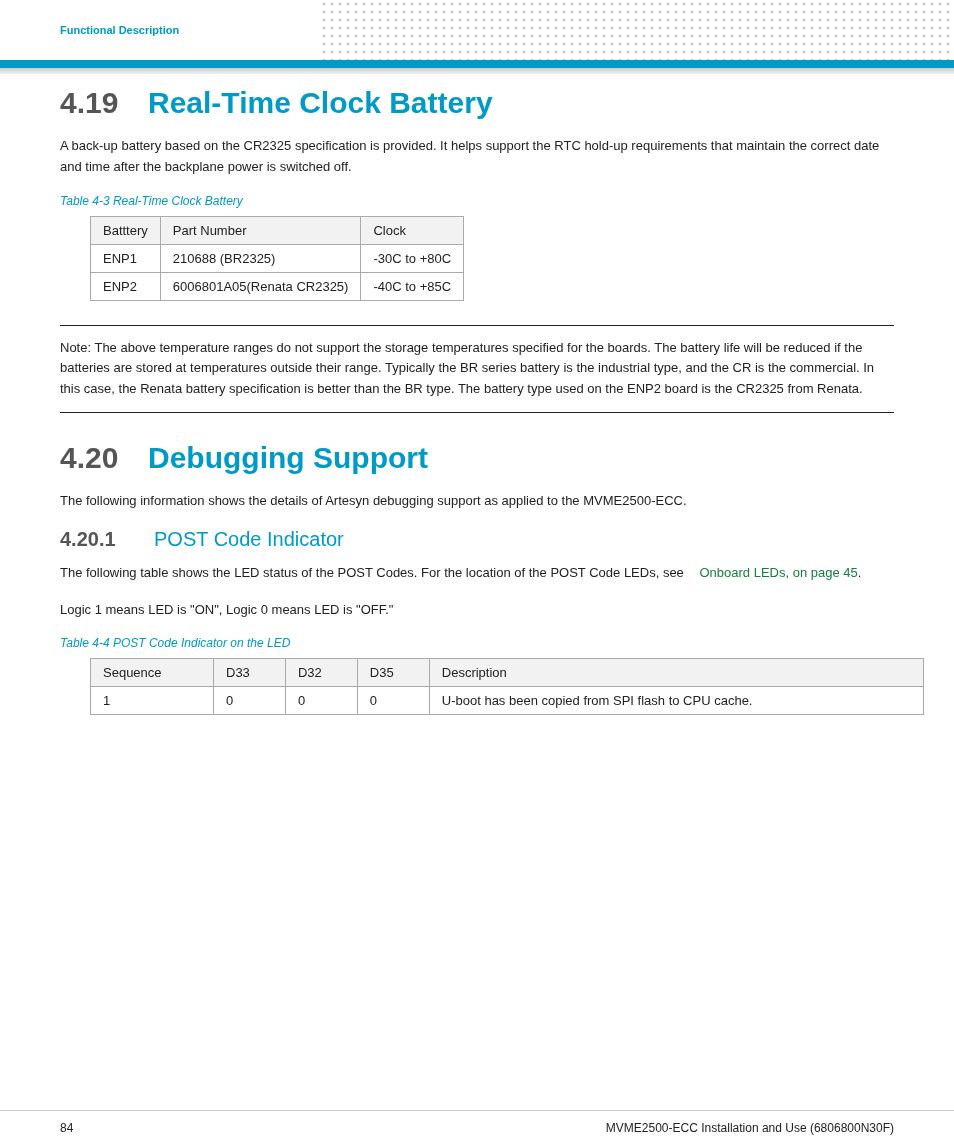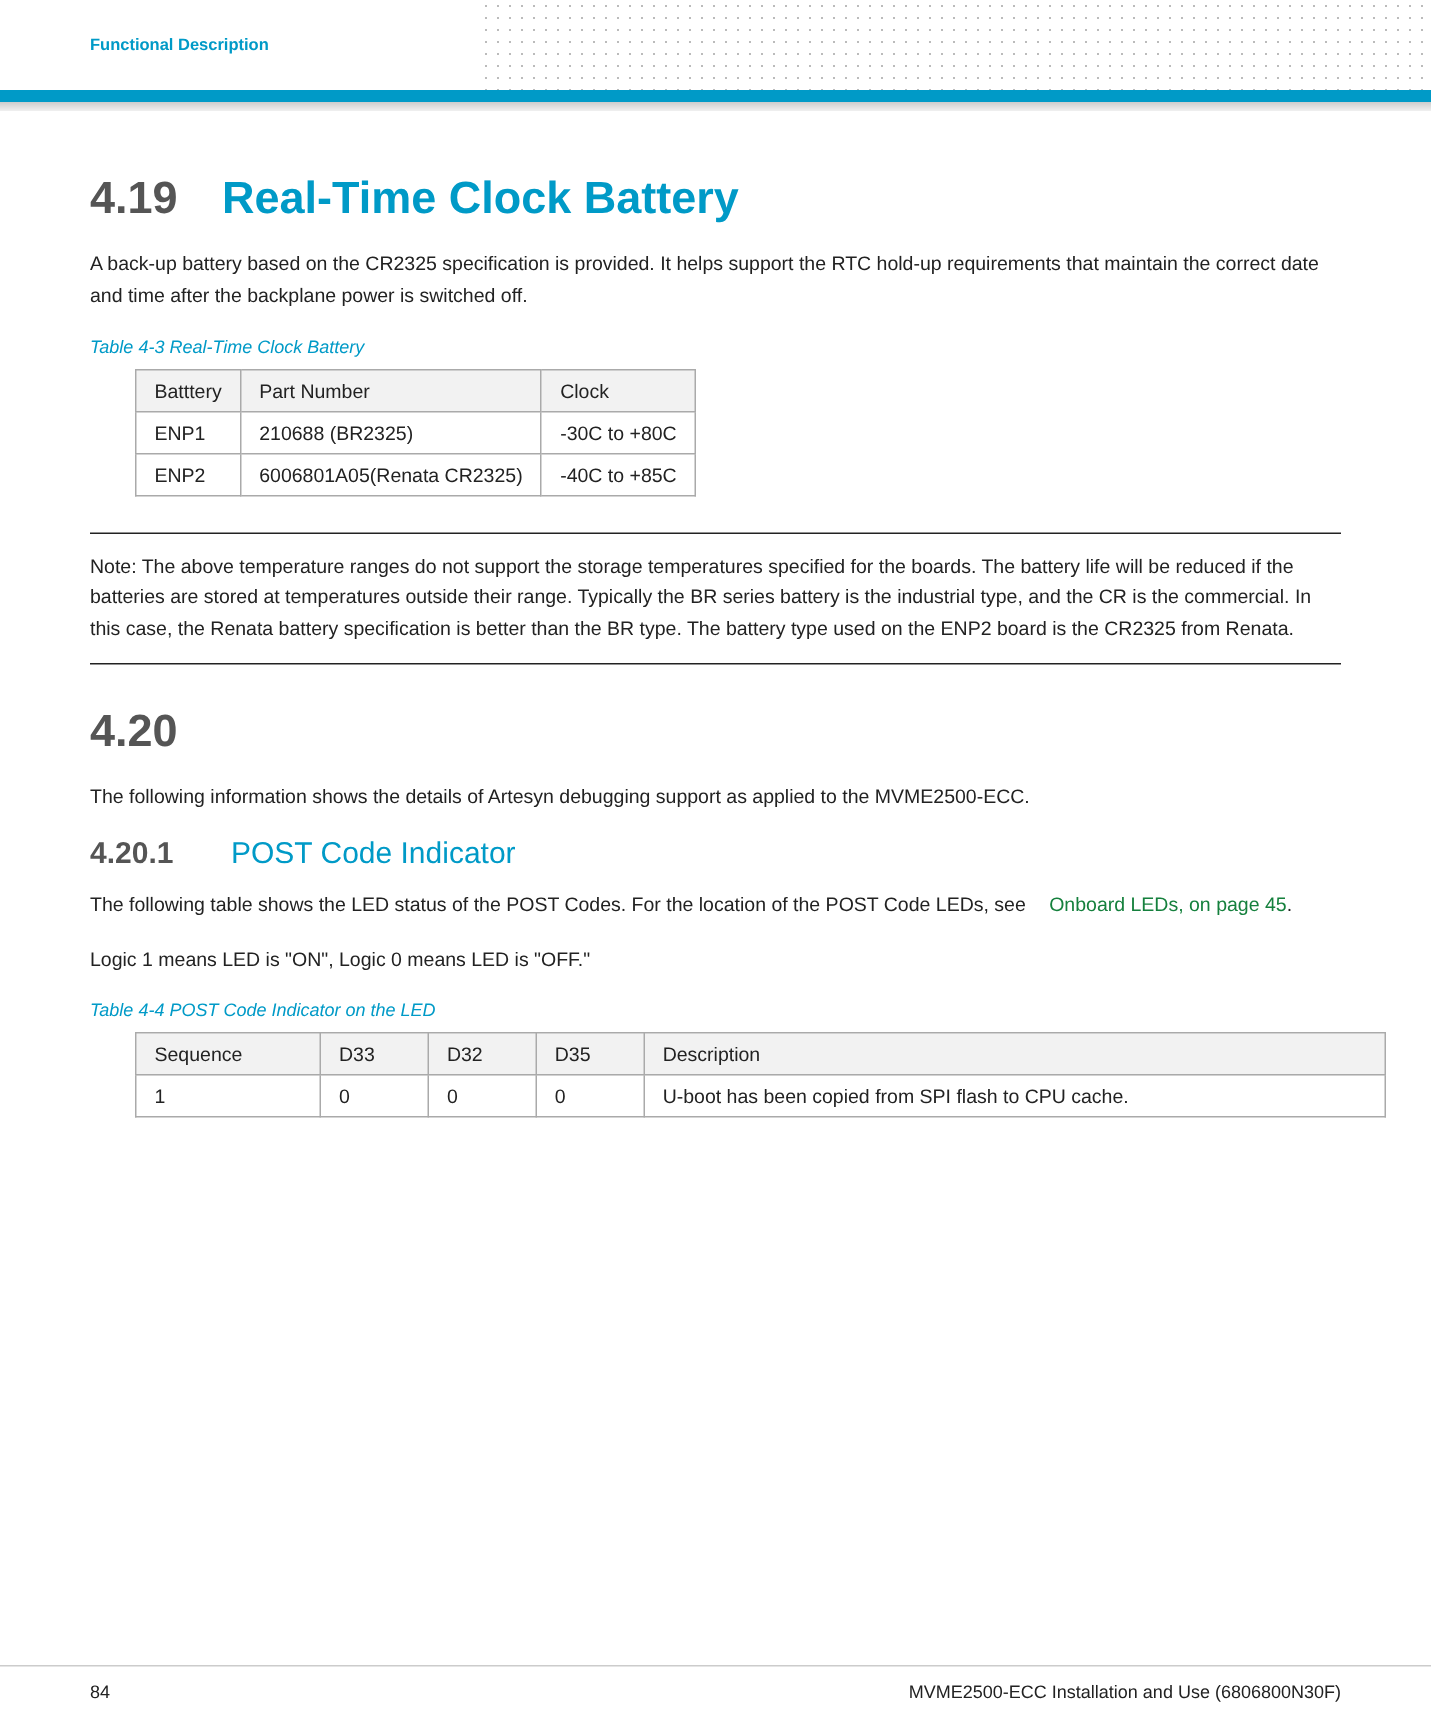--- a/index.html
+++ b/index.html
@@ -54,21 +54,21 @@
       width: 100%;
     }
     .gray-bar {
       height: 6px;
       background: linear-gradient(to bottom, #ccc, #f0f0f0);
       width: 100%;
     }
 
     
     .content {
-      padding: 42px 60px 40px 60px;
+      padding: 12px 60px 40px 60px;
     }
 
     
     .section-heading {
       display: flex;
       align-items: baseline;
       margin-bottom: 16px;
     }
     .section-number {
       font-size: 30px;
@@ -226,20 +226,21 @@
     </table>
 
     <div class="note-box">
       <span>Note:  The above temperature ranges do not support the storage temperatures specified for the boards. The battery life will be reduced if the batteries are stored at temperatures outside their range. Typically the BR series battery is the industrial type, and the CR is the commercial. In this case, the Renata battery specification is better than the BR type. The battery type used on the ENP2 board is the CR2325 from Renata.</span>
     </div>
   </div>
 
   <div class="section-gap">
     <div class="section-heading">
       <span class="section-number">4.20</span>
+      <span class="section-title">Debugging Support</span>
     </div>
 
     <p class="body-text">The following information shows the details of Artesyn debugging support as applied to the MVME2500-ECC.</p>
 
     <div>
       <div class="subsection-heading">
         <span class="subsection-number">4.20.1</span>
         <span class="subsection-title">POST Code Indicator</span>
       </div>
 

